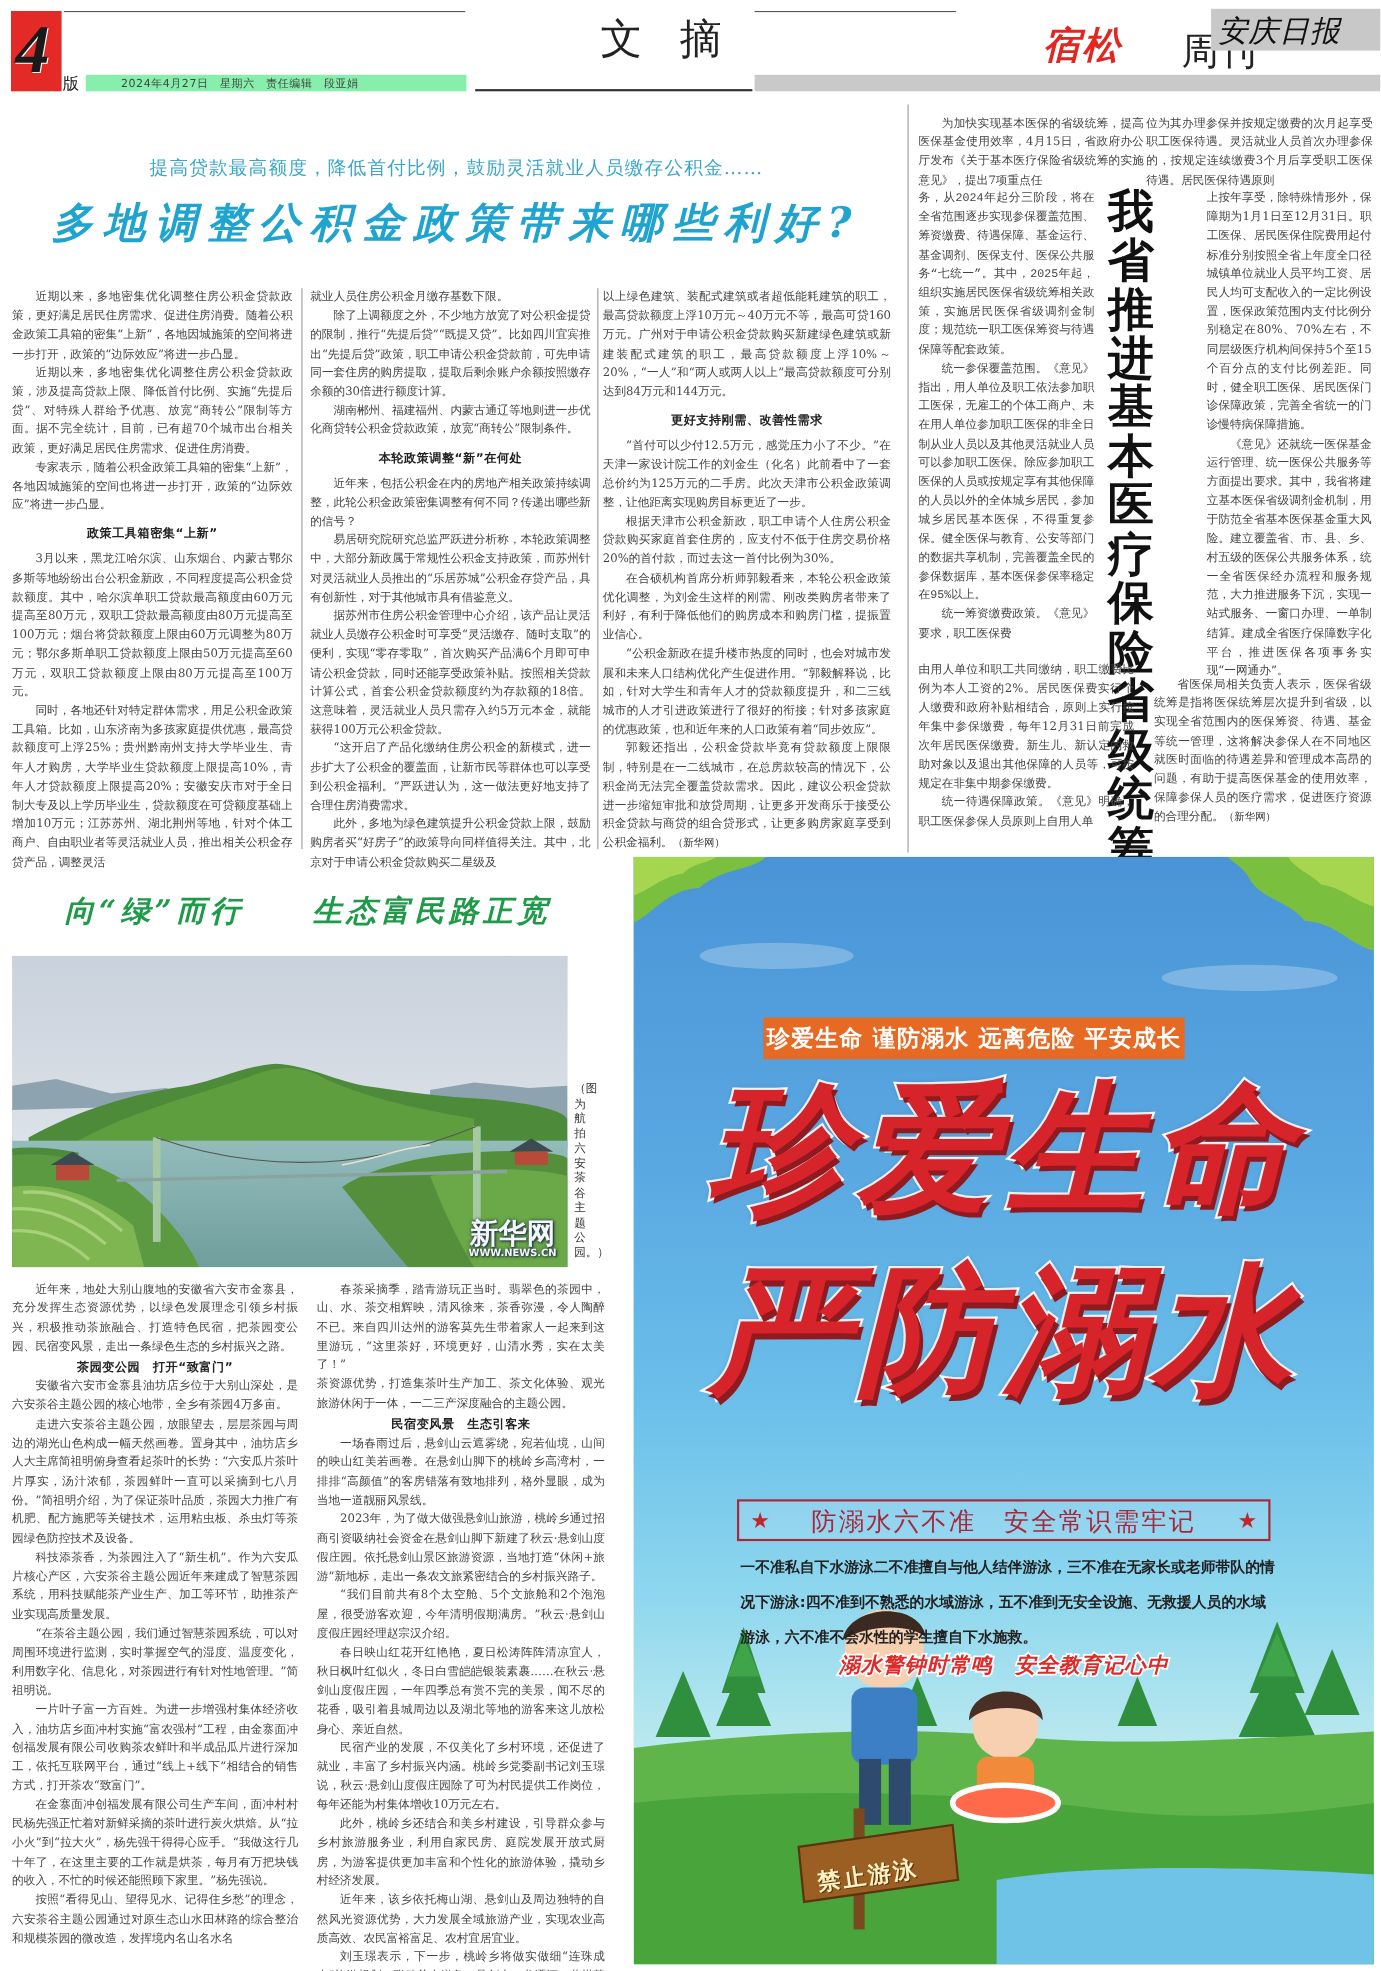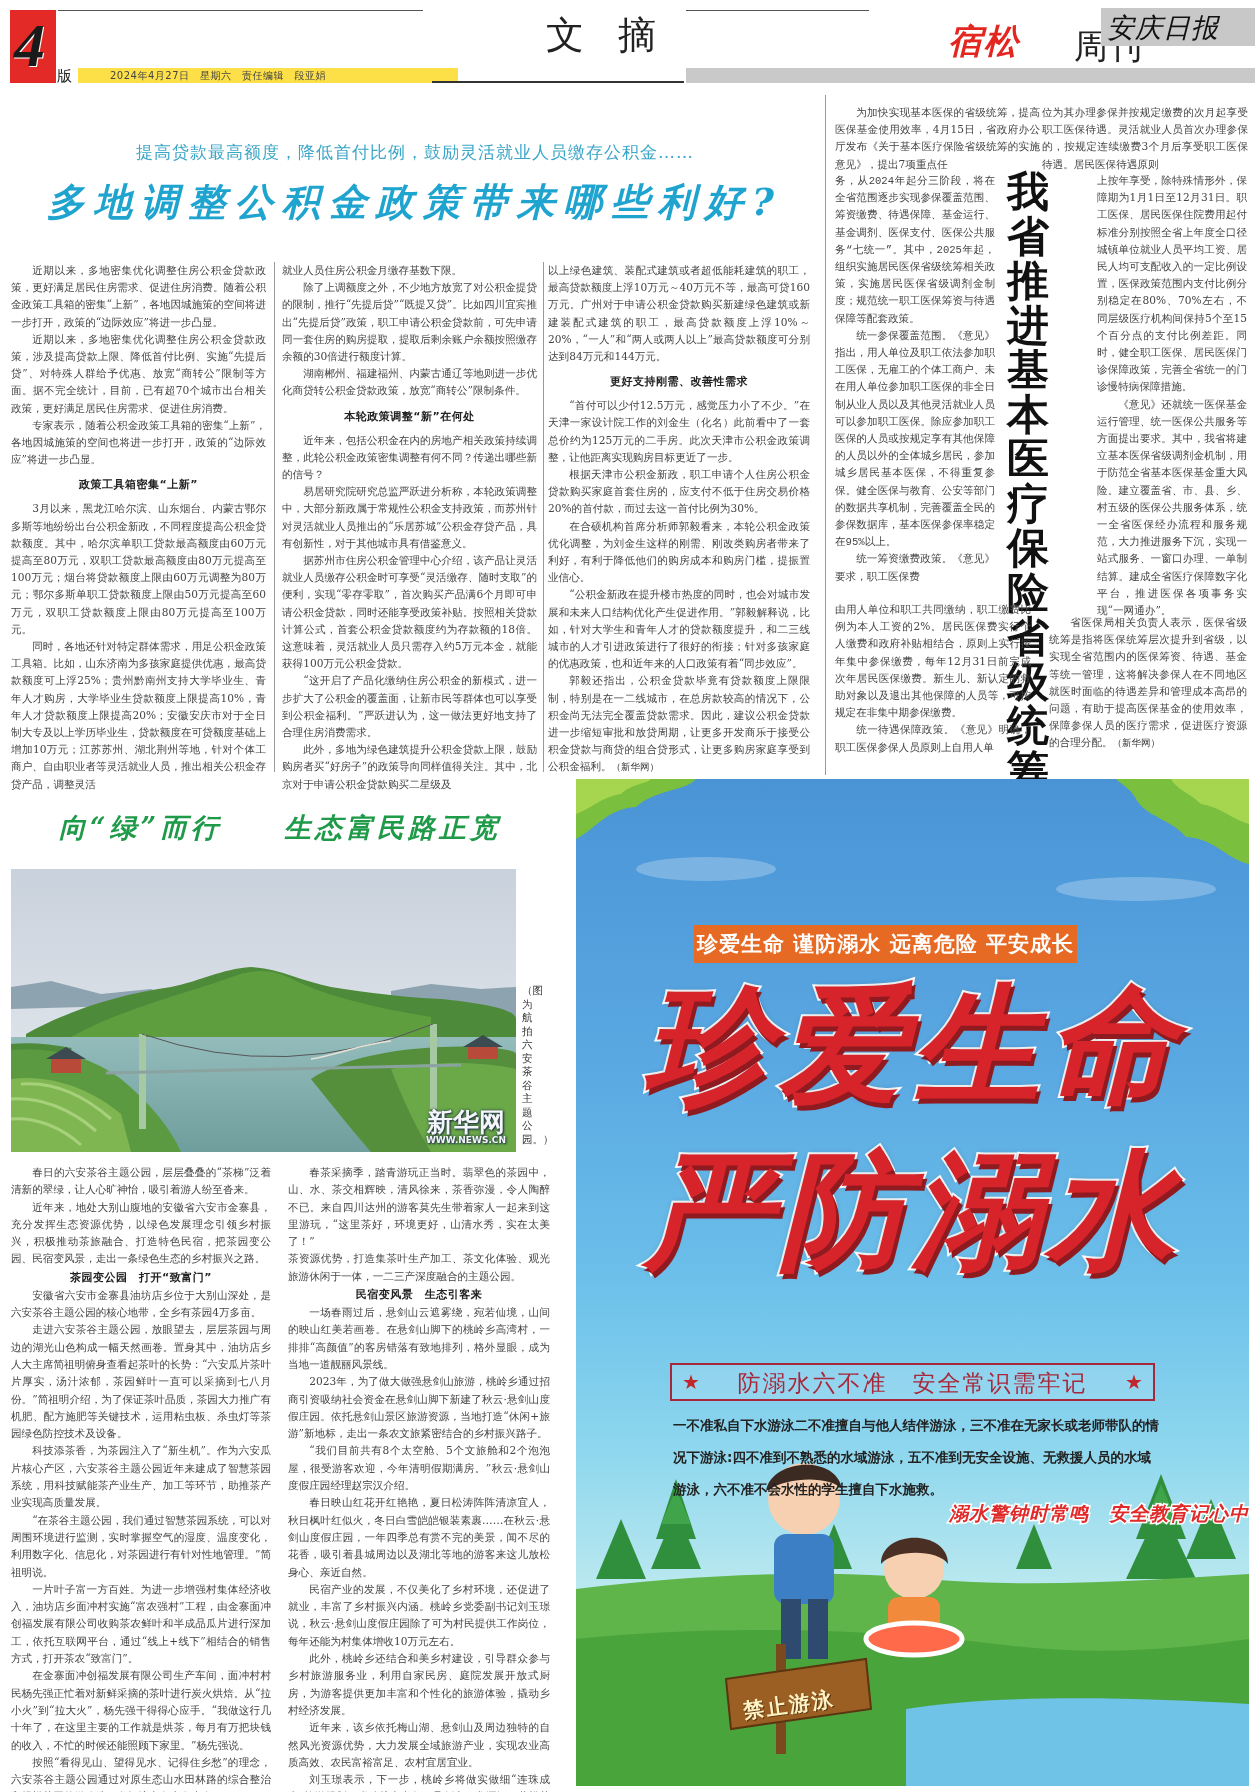--- a/index.html
+++ b/index.html
@@ -5,21 +5,21 @@
   * { box-sizing: border-box; margin: 0; padding: 0; }
   html, body { width: 1255px; height: 1792px; background: #fff; overflow: hidden; }
   body { position: relative; font-family: "DejaVu Serif", "Liberation Serif", serif; color: #333; }
 
   
   .masthead { position: absolute; left: 0; top: 0; width: 1255px; height: 90px; }
   .page-num { position: absolute; left: 10px; top: 10px; width: 46px; height: 73px; background: #e32a27; }
   .page-num span { position: absolute; left: 4px; top: 2px; font: italic bold 62px "Liberation Serif", serif; color: #1a1a1a; line-height: 66px; text-shadow: 1px 1px 0 #fff; }
   .ban { position: absolute; left: 57px; top: 67px; font: 15px "DejaVu Sans", sans-serif; color: #222; }
   .rule-top-left { position: absolute; left: 58px; top: 10px; width: 365px; height: 1px; background: #555; }
-  .info-bar { position: absolute; left: 78px; top: 68px; width: 380px; height: 15px; background: #fde047; }
+  .info-bar { position: absolute; left: 78px; top: 68px; width: 346px; height: 15px; background: #86efac; }
   .info-bar span { position: absolute; left: 32px; top: 1px; font: 10px "DejaVu Sans", sans-serif; color: #444; letter-spacing: 0.5px; white-space: nowrap; }
   .section-title { position: absolute; left: 546px; top: 10px; font: 38px "DejaVu Sans", sans-serif; color: #222; letter-spacing: 34px; }
   .rule-title-bottom { position: absolute; left: 432px; top: 81px; width: 252px; height: 2px; background: #333; }
   .rule-top-right { position: absolute; left: 686px; top: 10px; width: 183px; height: 1px; background: #555; }
   .grey-bar-right { position: absolute; left: 686px; top: 68px; width: 569px; height: 15px; background: #c9c9c9; }
   .brand-red { position: absolute; left: 948px; top: 19px; font: italic bold 34px "DejaVu Serif", serif; color: #e3261f; letter-spacing: 2px; text-align: right; }
   .brand-weekly { position: absolute; left: 1030px; top: 24px; font: 34px "DejaVu Sans", sans-serif; color: #222; margin-left: 44px; }
   .brand-box { position: absolute; left: 1101px; top: 8px; width: 154px; height: 38px; background: #c8c8c8; }
   .brand-box span { position: absolute; left: 6px; top: 2px; font: italic 27px "DejaVu Serif", serif; color: #111; letter-spacing: 1px; white-space: nowrap; }
 
@@ -64,21 +64,21 @@
   .poster-banner { position: absolute; left: 118px; top: 146px; width: 383px; height: 38px; background: #e66a24; text-align: center; font: bold 21px "DejaVu Sans", sans-serif; color: #fff; line-height: 38px; letter-spacing: 1px; white-space: nowrap; }
   .poster-big { position: absolute; left: 0; width: 673px; text-align: center; font: bold 128px "DejaVu Sans", sans-serif; color: #d7232a; letter-spacing: 6px; line-height: 140px;
                 -webkit-text-stroke: 4px #fff; paint-order: stroke fill; text-shadow: 3px 5px 0 #8f1a1f, 0 0 6px rgba(0,0,0,.2); font-style: italic; }
   .poster-big.l1 { top: 196px; }
   .poster-big.l2 { top: 362px; }
   .poster-rules-title { position: absolute; left: 94px; top: 584px; width: 485px; height: 38px; border: 2px solid #a8283b; background: rgba(255,255,255,.15); }
   .poster-rules-title .star { position: absolute; top: 5px; font: 20px "DejaVu Sans", sans-serif; color: #c0272d; }
   .poster-rules-title .star.l { left: 10px; } .poster-rules-title .star.r { right: 10px; }
   .poster-rules-title .t { position: absolute; left: 0; right: 0; top: 3px; text-align: center; font: 23px "DejaVu Sans", sans-serif; color: #a8283b; letter-spacing: 2px; }
   .poster-rules { position: absolute; left: 97px; top: 630px; width: 490px; font: bold 13.5px "DejaVu Sans", sans-serif; color: #222; line-height: 32px; }
-  .poster-slogan { position: absolute; left: 0; width: 673px; top: 722px; text-align: right; font: italic bold 19px "DejaVu Sans", sans-serif; color: #e02a2a; -webkit-text-stroke: 3px #fff; paint-order: stroke fill; letter-spacing: 1px; }
+  .poster-slogan { position: absolute; left: 0; width: 673px; top: 722px; text-align: center; font: italic bold 19px "DejaVu Sans", sans-serif; color: #e02a2a; -webkit-text-stroke: 3px #fff; paint-order: stroke fill; letter-spacing: 1px; }
   .poster-bg-art { position: absolute; left: 0; top: 0; }
   .sign-text { position: absolute; left: 167px; top: 912px; font: bold 21px "DejaVu Sans", sans-serif; color: #fff3c4; transform: rotate(-8deg); letter-spacing: 2px; text-shadow: 1px 1px 0 #5a3510; }
 </style>
 </head>
 <body>
 
 <header class="masthead">
   <div class="page-num">
     <span>4</span>
   </div>
@@ -223,21 +223,20 @@
       <path d="M300 190 C330 185 350 175 380 172" stroke="#e7e2d6" stroke-width="1.5" fill="none"></path>
     </svg>
     <div class="photo-watermark">
       <span>新华网</span>
       <small>WWW.NEWS.CN</small>
     </div>
   </figure>
   <div class="photo-caption">（图为航拍六安茶谷主题公园。）</div>
 
   <div class="col a3c1">
-    <p>春日的六安茶谷主题公园，层层叠叠的“茶梯”泛着清新的翠绿，让人心旷神怡，吸引着游人纷至沓来。</p>
     <p>近年来，地处大别山腹地的安徽省六安市金寨县，充分发挥生态资源优势，以绿色发展理念引领乡村振兴，积极推动茶旅融合、打造特色民宿，把茶园变公园、民宿变风景，走出一条绿色生态的乡村振兴之路。</p>
     <h4 style="margin:2px 0">茶园变公园　打开“致富门”</h4>
     <p>安徽省六安市金寨县油坊店乡位于大别山深处，是六安茶谷主题公园的核心地带，全乡有茶园4万多亩。</p>
     <p>走进六安茶谷主题公园，放眼望去，层层茶园与周边的湖光山色构成一幅天然画卷。置身其中，油坊店乡人大主席简祖明俯身查看起茶叶的长势：“六安瓜片茶叶片厚实，汤汁浓郁，茶园鲜叶一直可以采摘到七八月份。”简祖明介绍，为了保证茶叶品质，茶园大力推广有机肥、配方施肥等关键技术，运用粘虫板、杀虫灯等茶园绿色防控技术及设备。</p>
     <p>科技添茶香，为茶园注入了“新生机”。作为六安瓜片核心产区，六安茶谷主题公园近年来建成了智慧茶园系统，用科技赋能茶产业生产、加工等环节，助推茶产业实现高质量发展。</p>
     <p>“在茶谷主题公园，我们通过智慧茶园系统，可以对周围环境进行监测，实时掌握空气的湿度、温度变化，利用数字化、信息化，对茶园进行有针对性地管理。”简祖明说。</p>
     <p>一片叶子富一方百姓。为进一步增强村集体经济收入，油坊店乡面冲村实施“富农强村”工程，由金寨面冲创福发展有限公司收购茶农鲜叶和半成品瓜片进行深加工，依托互联网平台，通过“线上+线下”相结合的销售方式，打开茶农“致富门”。</p>
     <p>在金寨面冲创福发展有限公司生产车间，面冲村村民杨先强正忙着对新鲜采摘的茶叶进行炭火烘焙。从“拉小火”到“拉大火”，杨先强干得得心应手。“我做这行几十年了，在这里主要的工作就是烘茶，每月有万把块钱的收入，不忙的时候还能照顾下家里。”杨先强说。</p>
     <p>按照“看得见山、望得见水、记得住乡愁”的理念，六安茶谷主题公园通过对原生态山水田林路的综合整治和规模茶园的微改造，发挥境内名山名水名</p>
   </div>

